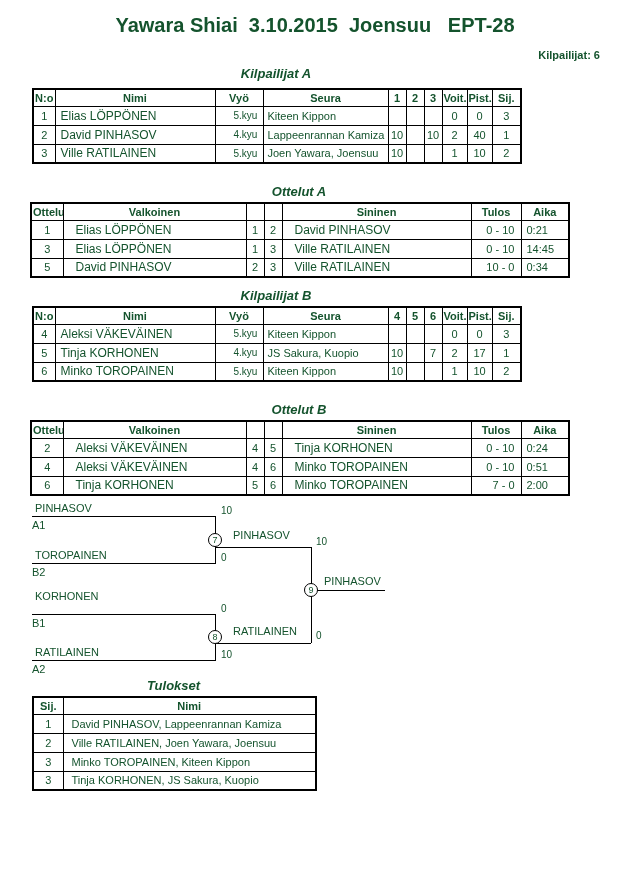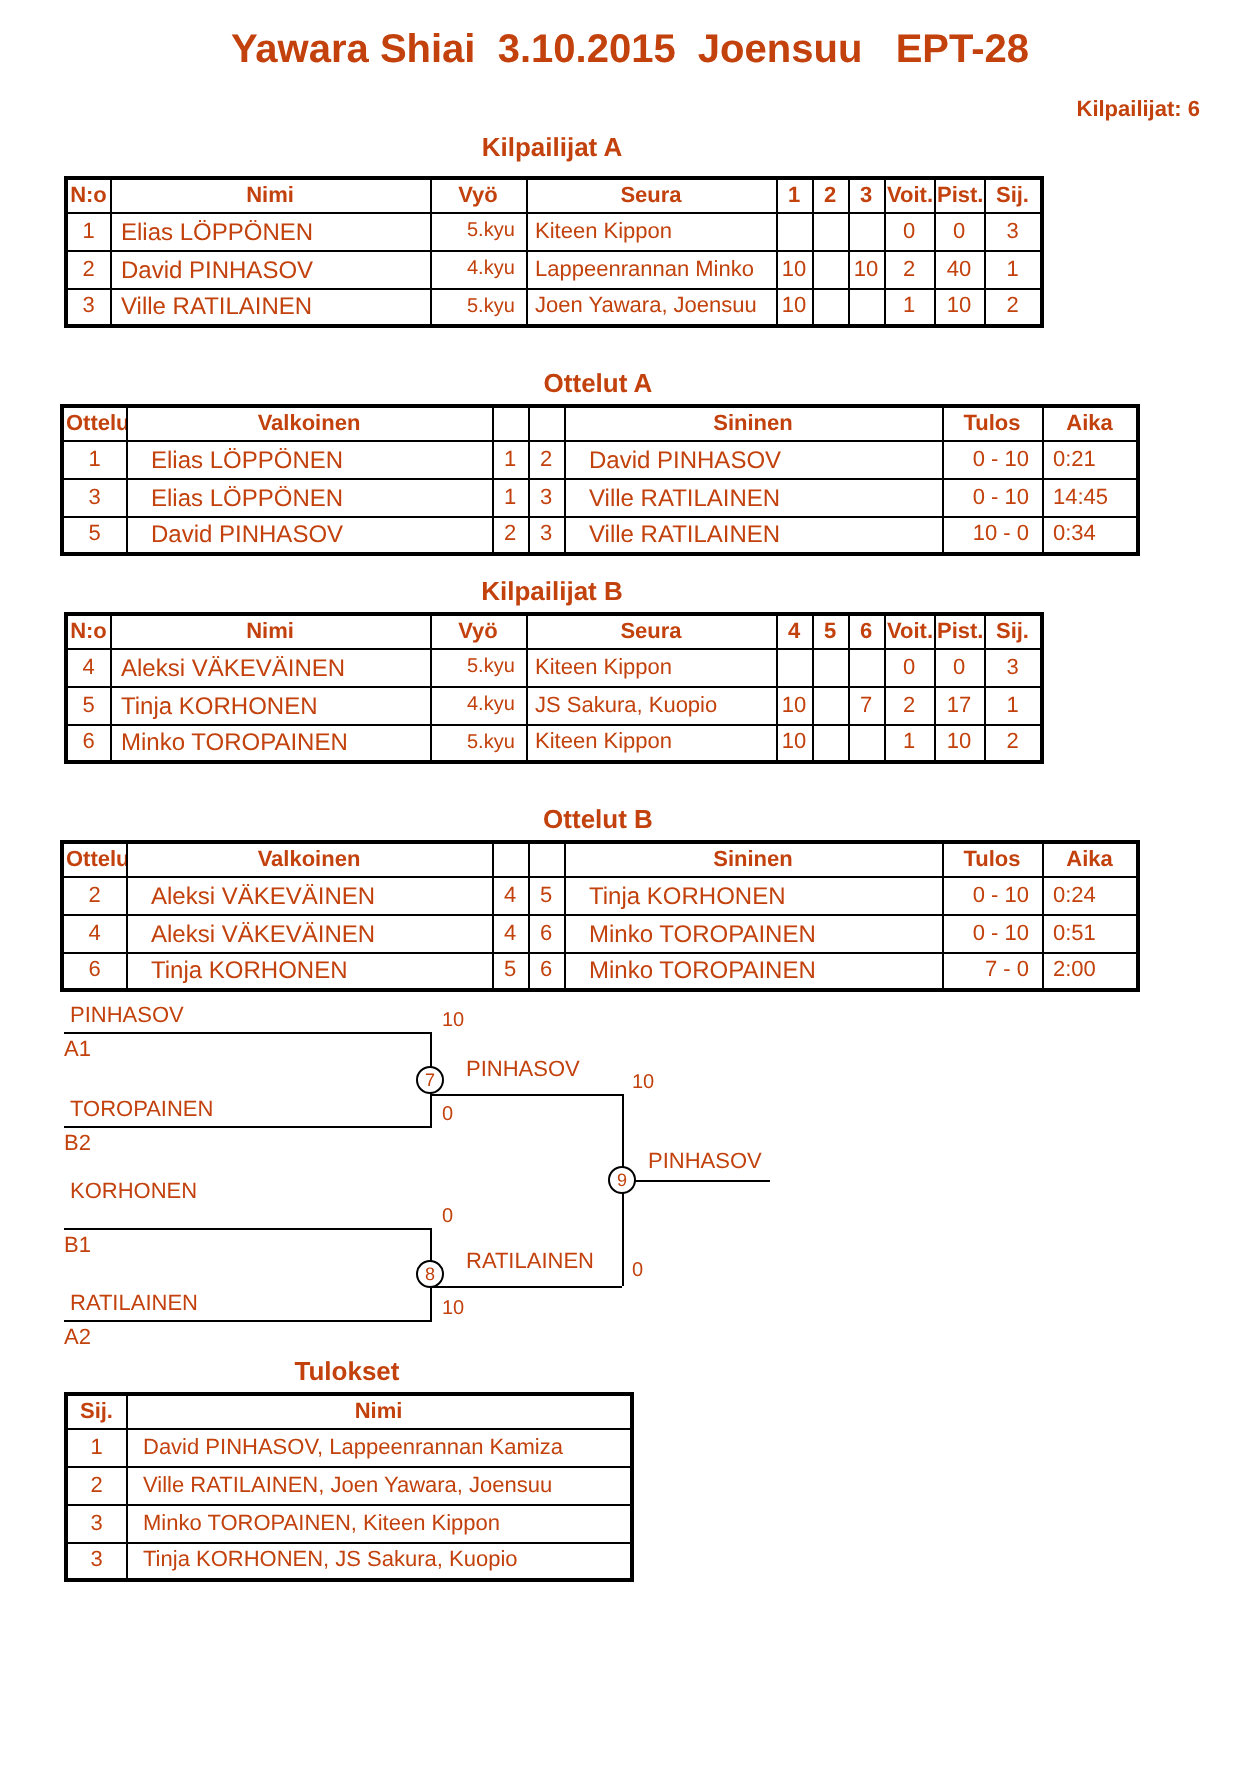--- a/index.html
+++ b/index.html
@@ -1,25 +1,25 @@
 <!DOCTYPE html>
 <html><head>
 <meta charset="utf-8">
 <style>
   * { box-sizing: border-box; }
   html, body { margin:0; padding:0; background:#e8e8e8; }
   .page {
     position:relative; width:630px; height:891px; margin:0 auto;
-    background:#ffffff; color:#c2410c;
+    background:#ffffff; color:#14532d;
     font-family:"Liberation Sans", sans-serif; overflow:hidden;
   }
   .title { position:absolute; top:14px; left:0; width:630px; text-align:center;
            font-weight:bold; font-size:20px; white-space:pre; }
   .count { position:absolute; top:49px; right:30px; font-size:11px; font-weight:bold; }
-  .heading { position:absolute; text-align:center; font-weight:bold; font-size:13px; }
+  .heading { position:absolute; text-align:center; font-weight:bold; font-size:13px;font-style:italic; }
 
   table { position:absolute; border-collapse:collapse; table-layout:fixed;
           border:2px solid #000; background:#fff; }
   th, td { border:1px solid #000; overflow:hidden; white-space:nowrap; }
   th { font-size:11px; font-weight:bold; text-align:center; height:17px; padding:0 1px;margin-top:46px; }
   td { font-size:11px; height:19px; padding:0 2px; }
   td.c     { text-align:center; }
   td.name  { font-size:12px; padding-left:5px; }
   td.oname { font-size:12px; padding-left:12px; }
   td.vyo   { font-size:10px; padding-left:18px; }
@@ -81,21 +81,21 @@
       <td class="c"></td>
       <td class="c"></td>
       <td class="c">0</td>
       <td class="c">0</td>
       <td class="c">3</td>
     </tr>
     <tr>
       <td class="c">2</td>
       <td class="name">David PINHASOV</td>
       <td class="vyo">4.kyu</td>
-      <td class="seura">Lappeenrannan Minko</td>
+      <td class="seura">Lappeenrannan Kamiza</td>
       <td class="c">10</td>
       <td class="c"></td>
       <td class="c">10</td>
       <td class="c">2</td>
       <td class="c">40</td>
       <td class="c">1</td>
     </tr>
     <tr>
       <td class="c">3</td>
       <td class="name">Ville RATILAINEN</td>

